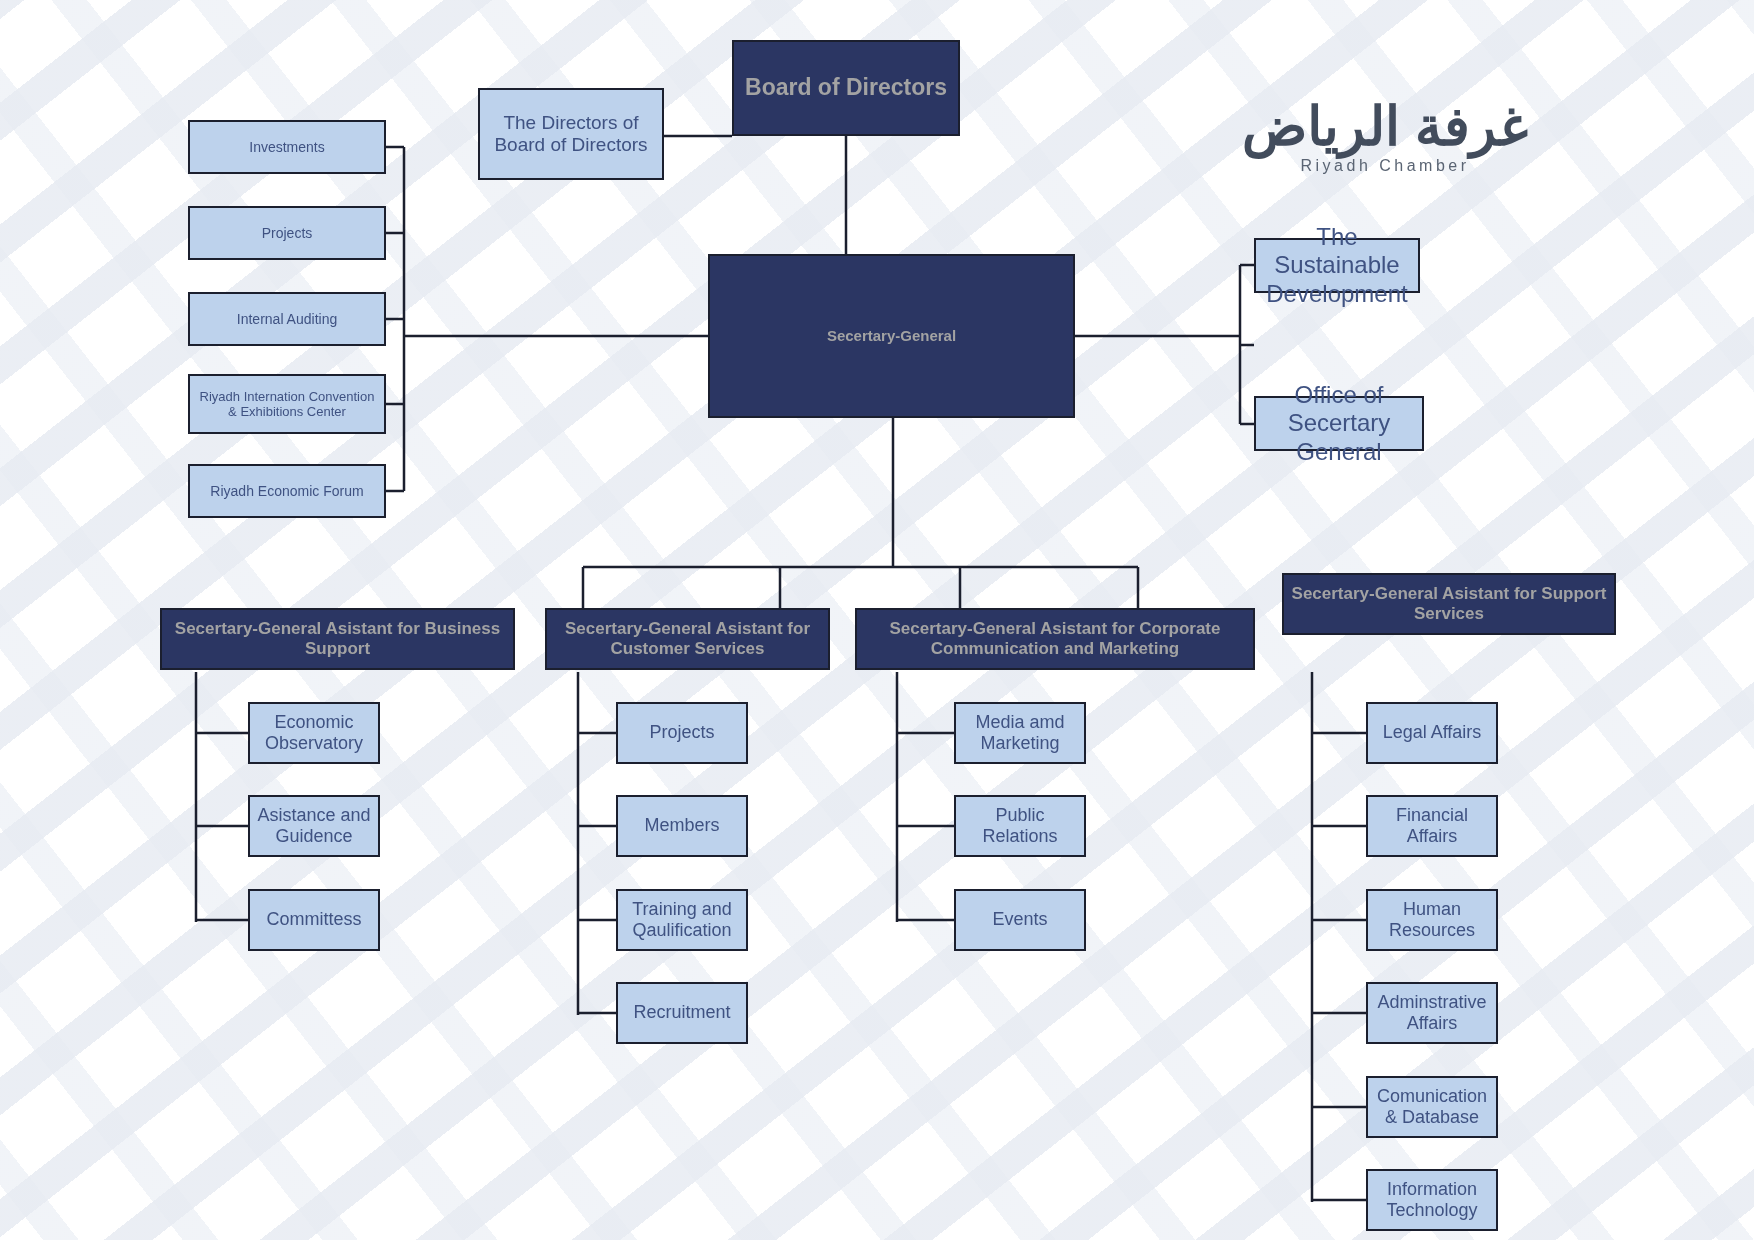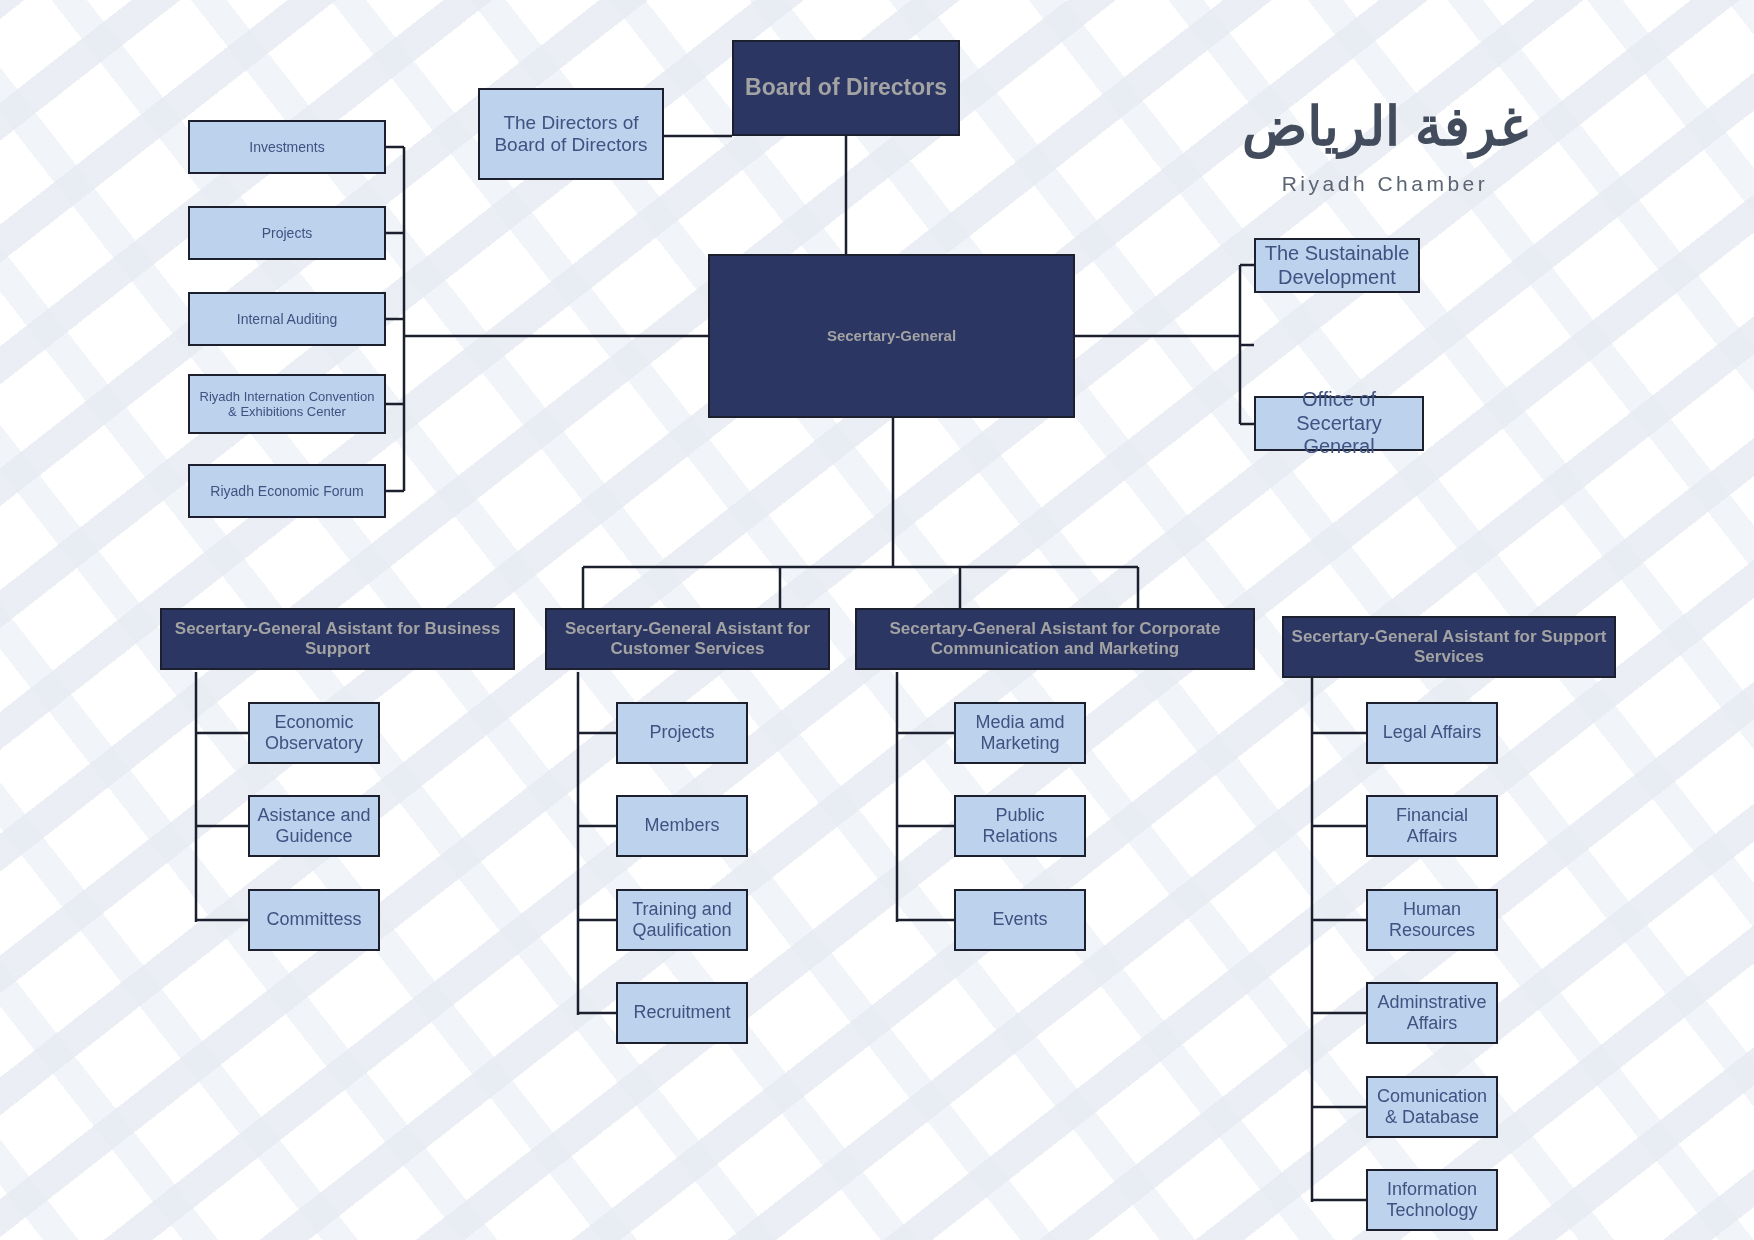--- a/index.html
+++ b/index.html
@@ -69,21 +69,21 @@
     color: #3f5282;
     font-weight: normal;
   }
 
   
   .n-board        { font-size: 23px; }
   .n-secgen       { font-size: 15px; }
   .n-boardsec     { font-size: 19px; }
   .n-leftitem     { font-size: 14px; }
   .n-leftitem-sm  { font-size: 13px; }
-  .n-rightitem    { font-size: 20px; }
+  .n-rightitem    { font-size: 24px; }
   .n-colhead      { font-size: 17px; }
   .n-subitem      { font-size: 18px; }
 
   
   #logo-block {
     position: absolute;
     left: 1175px;
     top: 98px;
     width: 420px;
     height: 90px;
@@ -93,24 +93,24 @@
   #logo-arabic {
     font-size: 54px;
     font-weight: bold;
     color: #424c5c;
     letter-spacing: 2px;
     direction: rtl;
     line-height: 1.05;
     white-space: nowrap;
   }
   #logo-latin {
-    font-size: 21px;
+    font-size: 16px;
     color: #5a6473;
     letter-spacing: 3.5px;
-    margin-top: 17px;
+    margin-top: 2px;
     white-space: nowrap;
   }
 </style>
 </head>
 <body>
 
 <div id="chart-root">
 
   <svg id="connectors" viewBox="0 0 1754 1240" preserveAspectRatio="none">
     <g stroke="#1b1f2e" stroke-width="2.5" fill="none">
@@ -223,21 +223,21 @@
   </div>
 
   <div class="node dark n-colhead" style="left:545px; top:608px; width:285px; height:62px;">
     <span>Secertary-General Asistant for Customer Services</span>
   </div>
 
   <div class="node dark n-colhead" style="left:855px; top:608px; width:400px; height:62px;">
     <span>Secertary-General Asistant for Corporate Communication and Marketing</span>
   </div>
 
-  <div class="node dark n-colhead" style="left:1282px; top:616px; width:334px; height:62px;">
+  <div class="node dark n-colhead" style="left:1282px; top:573px; width:334px; height:62px;">
     <span>Secertary-General Asistant for Support Services</span>
   </div>
 
   <div class="node light n-subitem" style="left:248px; top:702px; width:132px; height:62px;">
     <span>Economic Observatory</span>
   </div>
   <div class="node light n-subitem" style="left:248px; top:795px; width:132px; height:62px;">
     <span>Asistance and Guidence</span>
   </div>
   <div class="node light n-subitem" style="left:248px; top:889px; width:132px; height:62px;">

